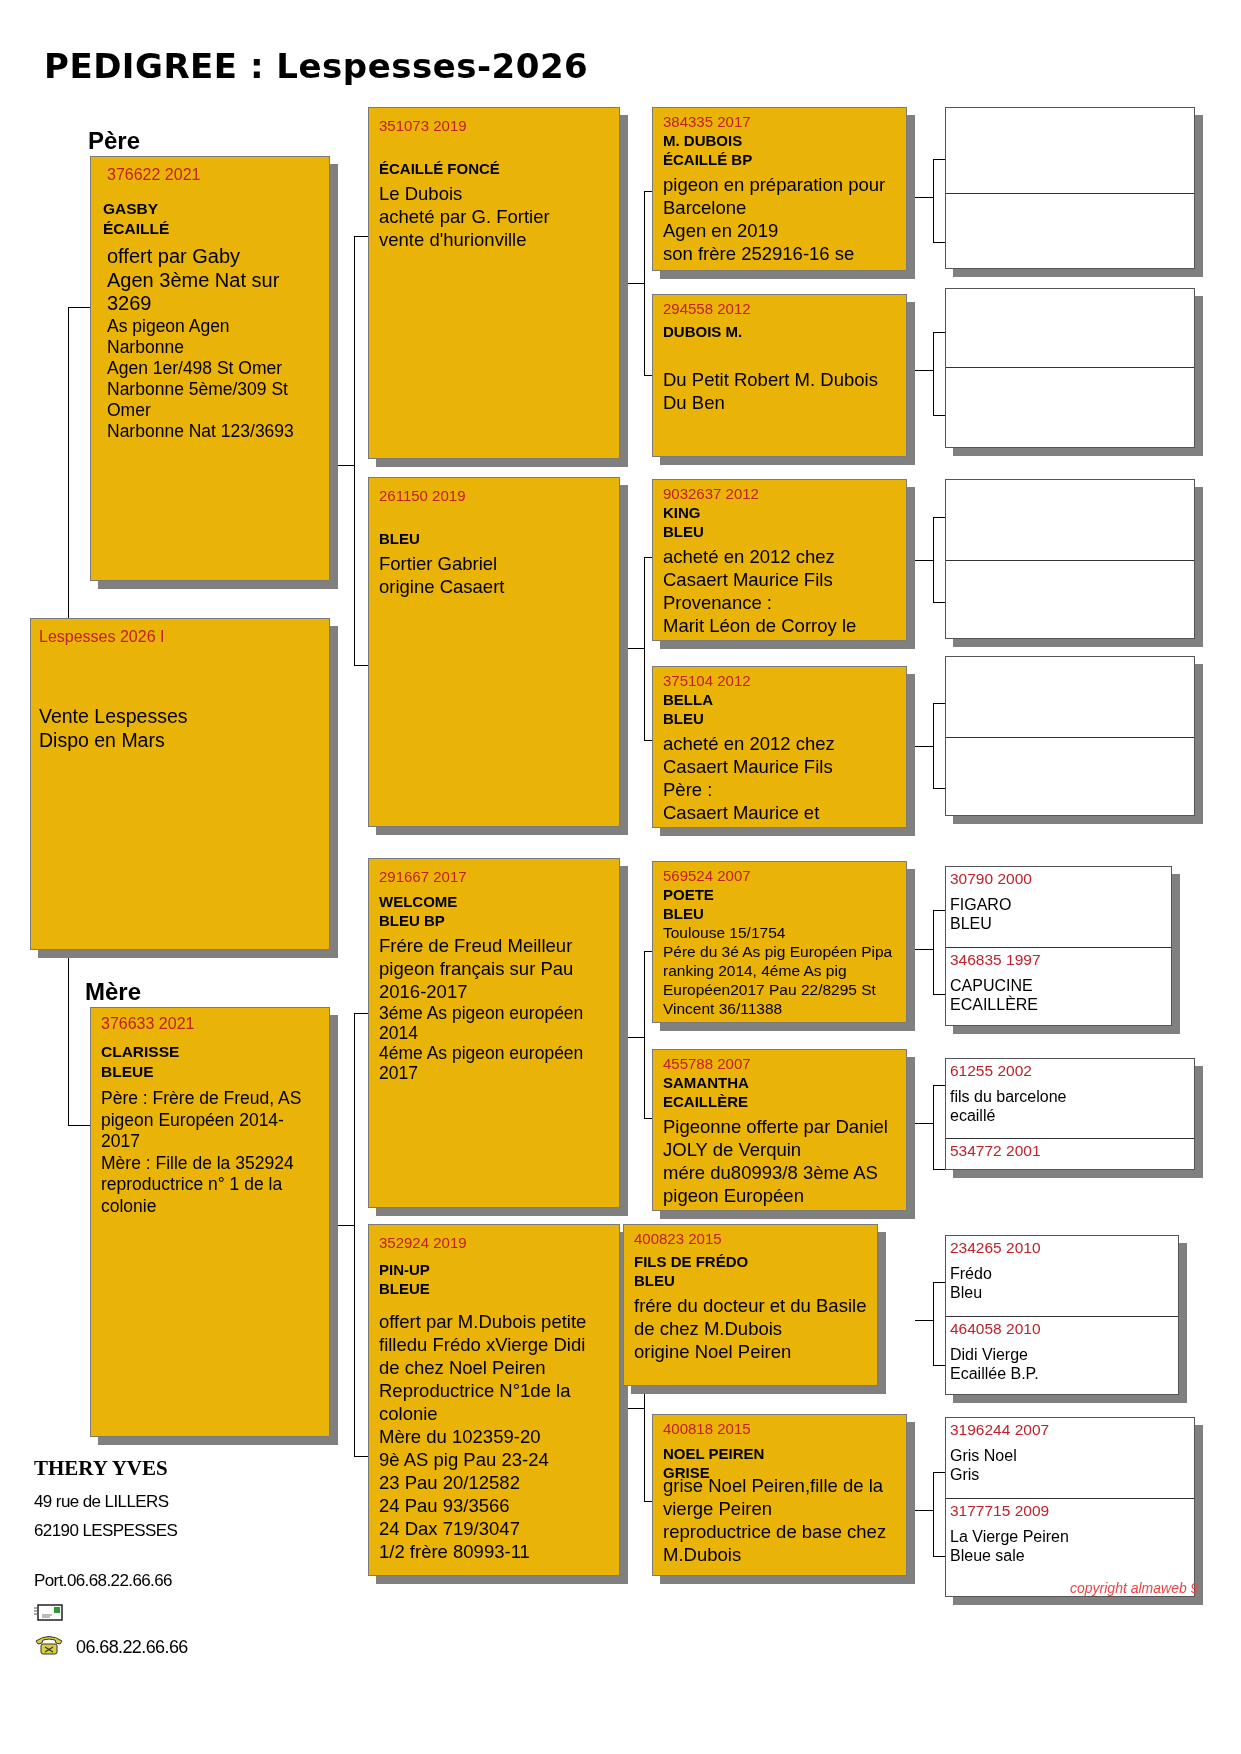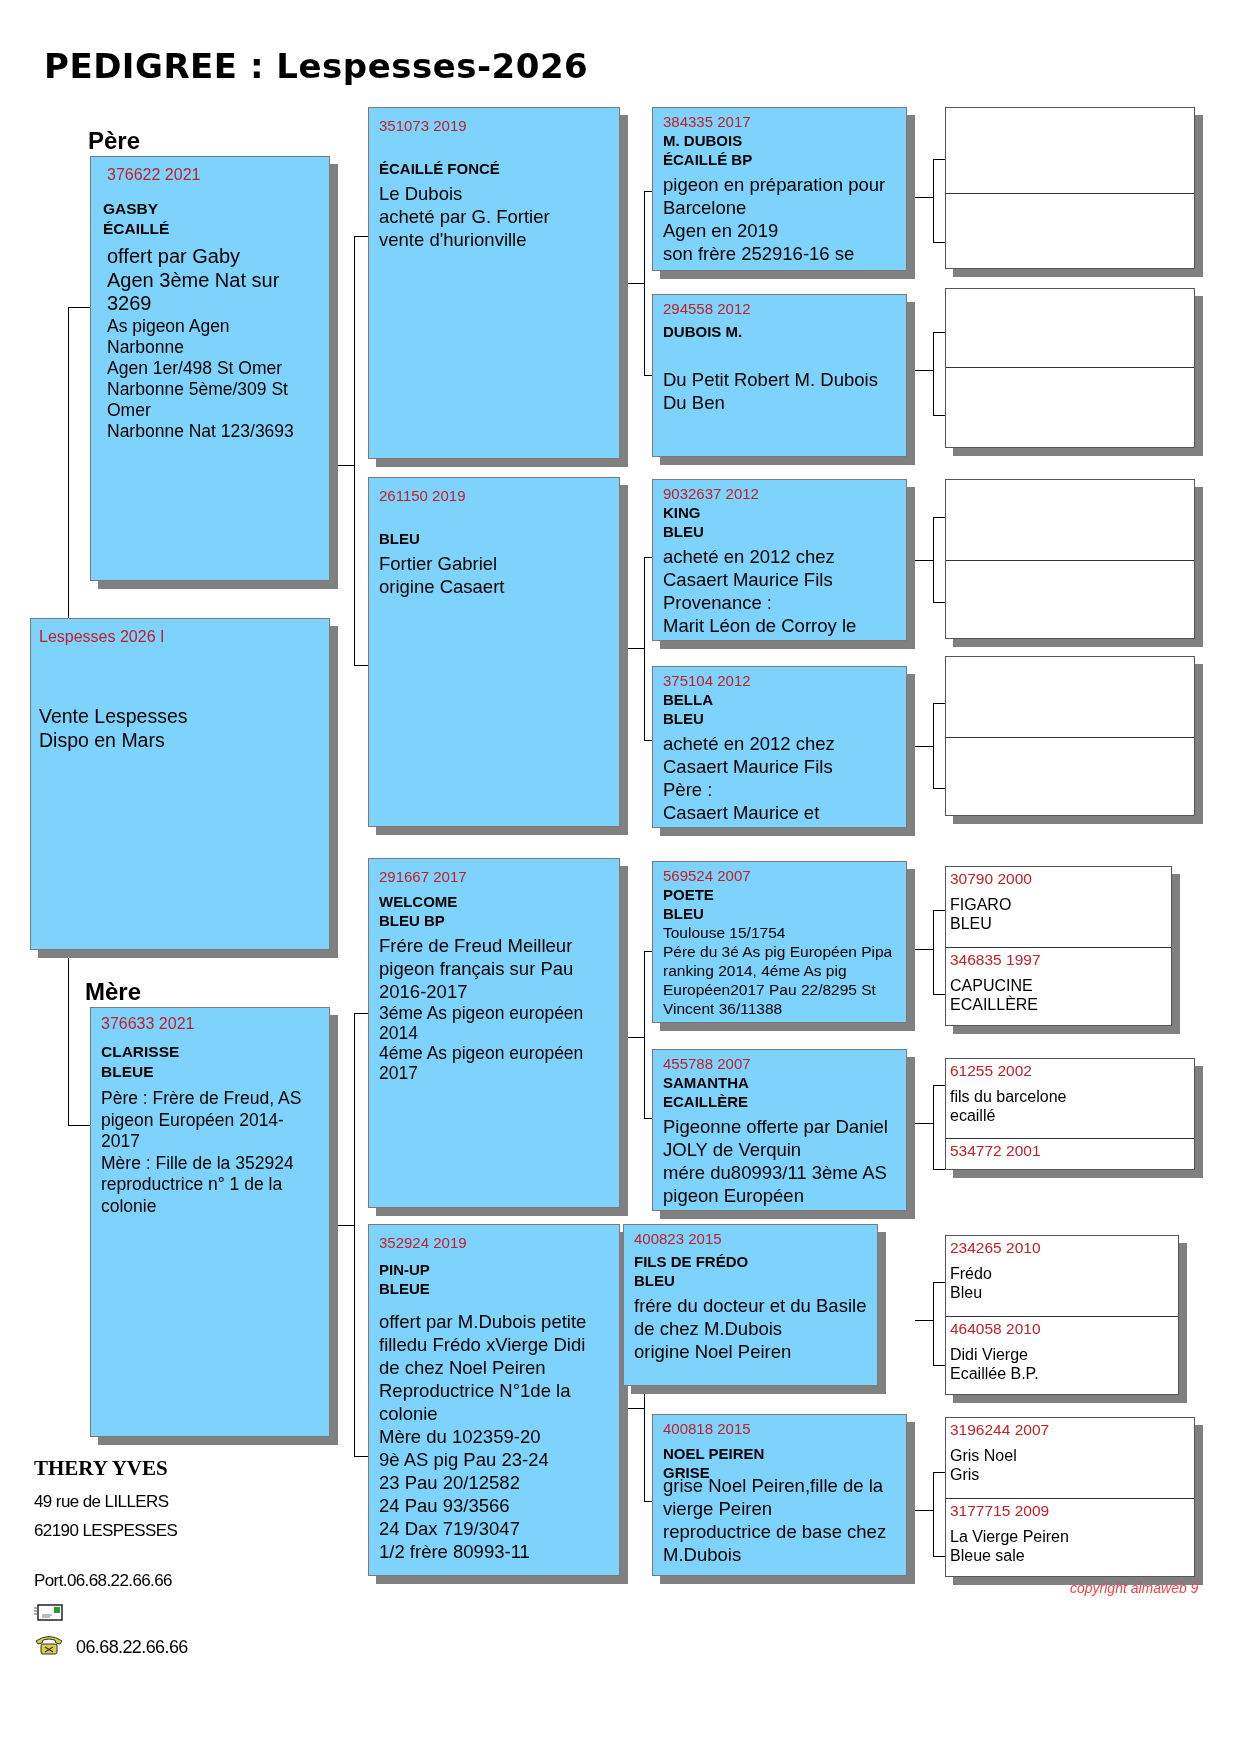--- a/index.html
+++ b/index.html
@@ -1,19 +1,19 @@
 <!DOCTYPE html>
 <html><head>
 <meta charset="utf-8">
 <style>
   html, body { margin:0; padding:0; background:#fff; }
   body { width:1241px; height:1754px; position:relative; overflow:hidden; font-family:"Liberation Sans", sans-serif; color:#000; }
   .title { position:absolute; left:44px; top:46px; font-family:"DejaVu Sans", sans-serif; font-weight:bold; font-size:34px; letter-spacing:0.5px; }
   .label { position:absolute; font-weight:bold; font-size:24px; }
-  .box { position:absolute; background:#7dd3fc; border:1px solid #7a7a7a; box-shadow:8px 8px 0 #808080; box-sizing:border-box; overflow:hidden; padding:8px 10px; }
+  .box { position:absolute; background:#eab308; border:1px solid #7a7a7a; box-shadow:8px 8px 0 #808080; box-sizing:border-box; overflow:hidden; padding:8px 10px; }
   .ring { color:#c0202a; font-size:16px; line-height:20px; }
   .name { font-weight:bold; font-size:15.5px; line-height:20px; }
   .text { font-size:19.5px; line-height:23.5px; white-space:pre-line; }
   .text.sm { font-size:16px; line-height:19.5px; }
   .gp .ring { font-size:15px; line-height:19px; }
   .gp .name { font-size:15px; line-height:19px; }
   .gp .text { font-size:18.5px; line-height:23px; }
   .ggbox { position:absolute; background:#fff; border:1px solid #555; box-shadow:8px 8px 0 #808080; box-sizing:border-box; }
   .half { position:absolute; left:0; right:0; padding:2px 4px; box-sizing:border-box; overflow:hidden; }
   .half.bottom { border-top:1px solid #333; }
@@ -206,21 +206,21 @@
   <div class="name" style="white-space:pre-line;">POETE
 BLEU</div>
   <div class="text sm" style="font-size:15.5px;line-height:19px;">Toulouse 15/1754
 Pére du 3é As pig Européen Pipa ranking 2014, 4éme As pig Européen2017 Pau 22/8295 St Vincent 36/11388</div>
 </div>
 <div class="box gp" style="left:652px;top:1049px;width:255px;height:162px;padding:4px 10px;">
   <div class="ring">455788 2007</div>
   <div class="name" style="white-space:pre-line;">SAMANTHA
 ECAILLÈRE</div>
   <div class="text" style="margin-top:4px;">Pigeonne offerte par Daniel JOLY de  Verquin
-mére du80993/11 3ème AS pigeon Européen</div>
+mére du80993/8 3ème AS pigeon Européen</div>
 </div>
 <div class="box gp" style="left:623px;top:1224px;width:255px;height:162px;padding:4px 10px;">
   <div class="ring">400823 2015</div>
   <div class="name" style="margin-top:4px;white-space:pre-line;">FILS DE FRÉDO
 BLEU</div>
   <div class="text" style="margin-top:4px;">frére du docteur et du Basile de chez M.Dubois
 origine Noel Peiren</div>
 </div>
 <div class="box gp" style="left:652px;top:1414px;width:255px;height:162px;padding:4px 10px;">
   <div class="ring">400818 2015</div>
@@ -298,21 +298,21 @@
       <div class="ring">234265 2010</div>
       <div class="text">Frédo
 Bleu</div>
     </div>
   <div class="half bottom" style="top:80px;bottom:0;">
       <div class="ring">464058 2010</div>
       <div class="text">Didi Vierge
 Ecaillée B.P.</div>
     </div>
 </div>
-<div class="ggbox" style="left:945px;top:1417px;width:250px;height:160px;">
+<div class="ggbox" style="left:945px;top:1417px;width:250px;height:180px;">
   <div class="half" style="top:0;height:80px;">
       <div class="ring">3196244 2007</div>
       <div class="text">Gris Noel
 Gris</div>
     </div>
   <div class="half bottom" style="top:80px;bottom:0;">
       <div class="ring">3177715 2009</div>
       <div class="text">La Vierge Peiren
 Bleue sale</div>
     </div>

